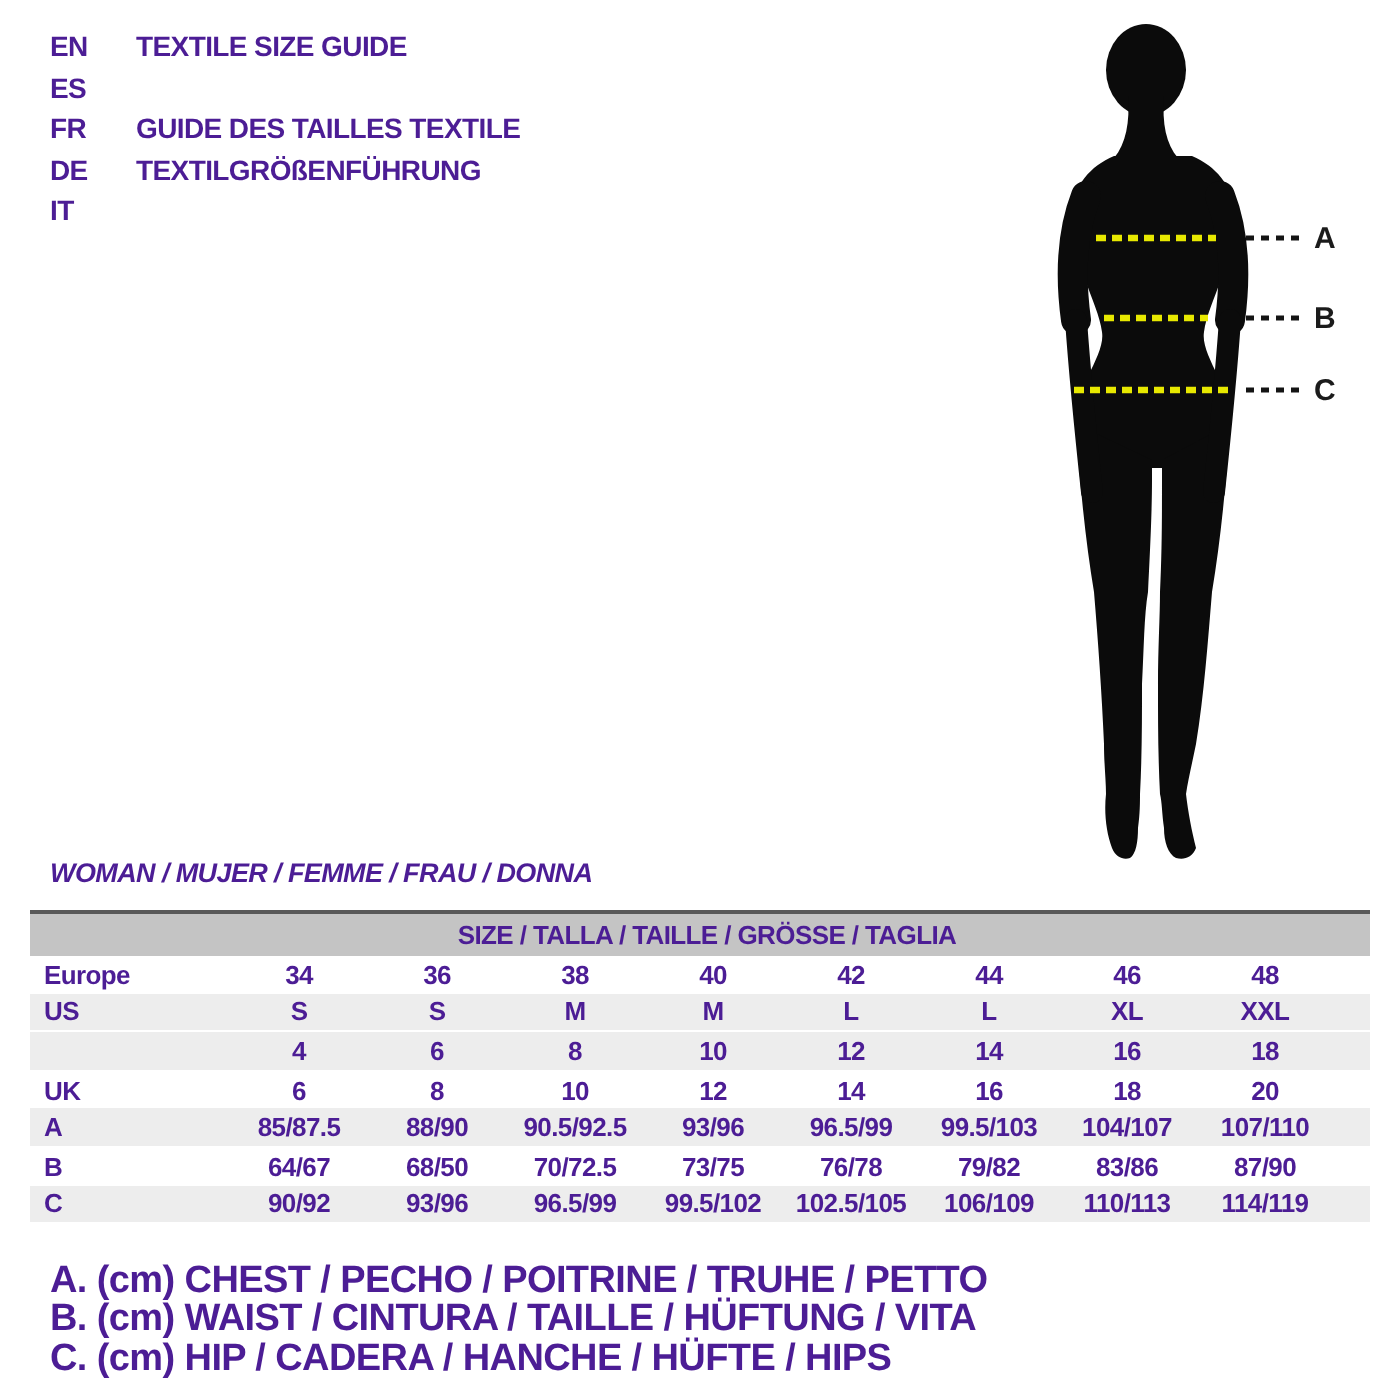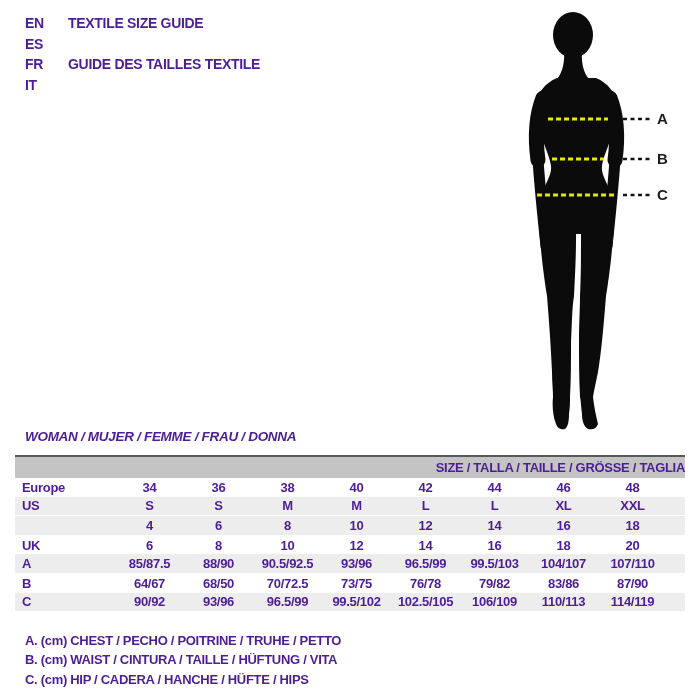--- a/index.html
+++ b/index.html
@@ -18,45 +18,49 @@
   .section-title{position:absolute;left:25px;top:429px;font-size:13.5px;letter-spacing:-0.3px;font-style:italic;}
   
   .size-table{
     position:absolute;left:15px;top:455px;width:670px;
     border-collapse:collapse;table-layout:fixed;
     font-size:13px;letter-spacing:-0.3px;font-weight:bold;
   }
   .size-table td{padding:0;height:18.6px;text-align:center;vertical-align:middle;overflow:hidden;white-space:nowrap;}
   .size-table tr.head td{
     background:#c4c4c4;border-top:2px solid #595959;height:21px;
-    text-align:right;padding-left:7px;
+    text-align:center;padding-left:7px;
   }
   .size-table td:first-child{text-align:left;padding-left:7px;}
   .size-table tr.shaded{background:#ededed;}
   .size-table tr.shaded td{border-bottom:1px solid #ffffff;}
   
-  .legend{position:absolute;left:25px;top:631px;font-size:13px;letter-spacing:-0.3px;line-height:19.4px;}
+  .legend{position:absolute;left:25px;top:631px;font-size:19px;letter-spacing:-0.3px;line-height:19.4px;}
   .legend-line{white-space:nowrap;}
 </style>
 </head>
 <body>
 
 <div class="page">
 
   <div class="lang-block">
     <div class="lang-row">
       <span class="lang-code">EN</span>
       <span class="lang-title">TEXTILE SIZE GUIDE</span>
     </div>
     <div class="lang-row">
       <span class="lang-code">ES</span>
     </div>
     <div class="lang-row">
       <span class="lang-code">FR</span>
       <span class="lang-title">GUIDE DES TAILLES TEXTILE</span>
+    </div>
+    <div class="lang-row">
+      <span class="lang-code">DE</span>
+      <span class="lang-title">TEXTILGRÖßENFÜHRUNG</span>
     </div>
     <div class="lang-row">
       <span class="lang-code">IT</span>
     </div>
   </div>
 
   <div class="figure-wrap">
     <svg width="180" height="440" viewBox="0 0 180 440">
       <g fill="#0b0b0b" stroke="none">
 

